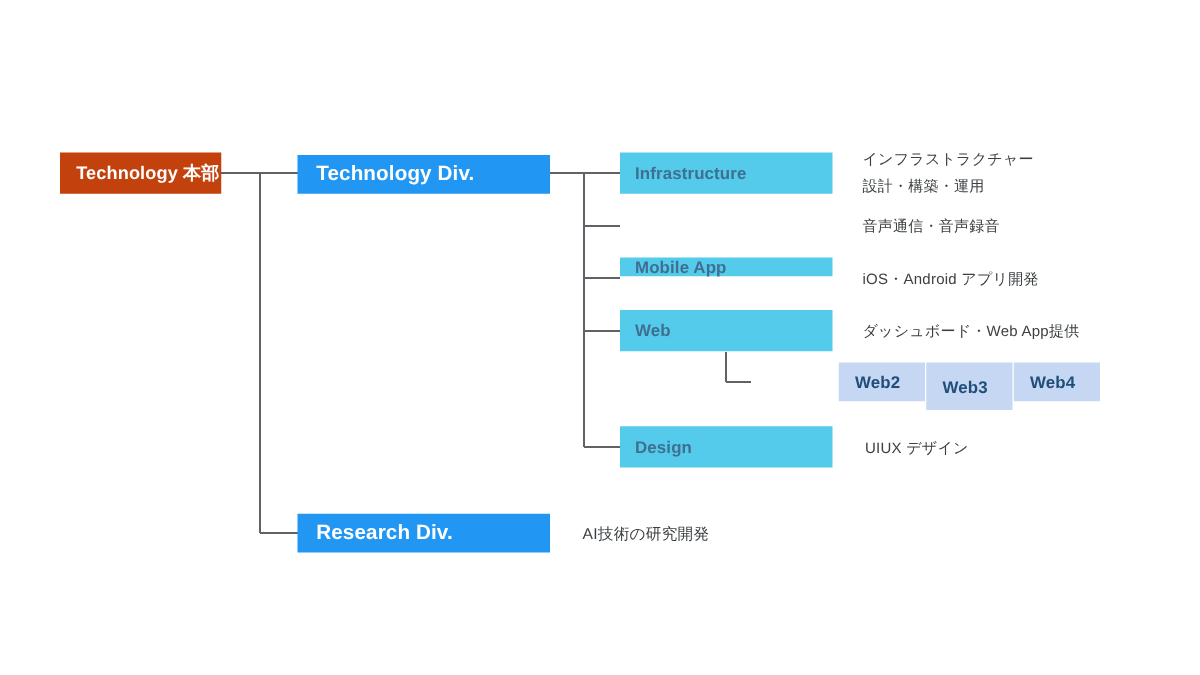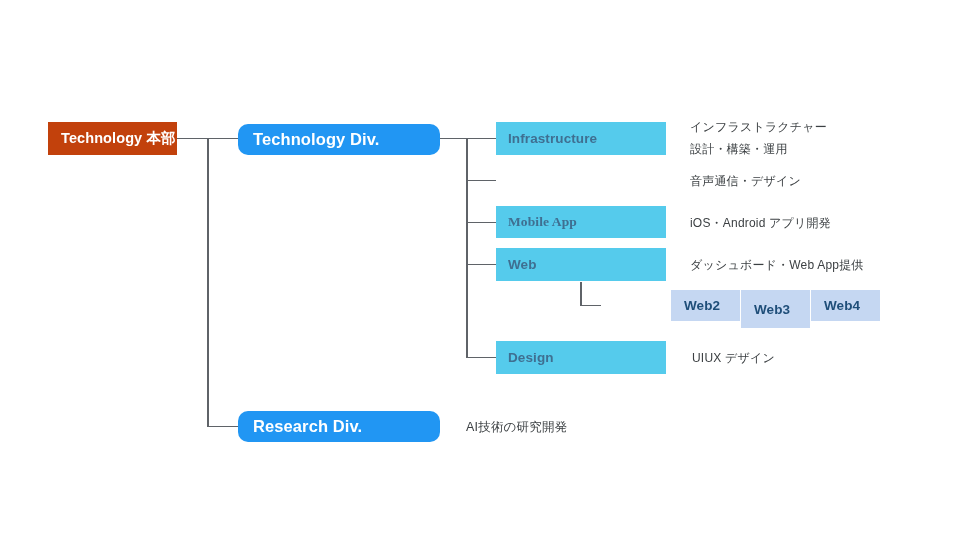--- a/index.html
+++ b/index.html
@@ -42,21 +42,20 @@
     padding-left: 13px;
     letter-spacing: 0.1px;
   }
   .node-div {
     background: #2196f3;
     color: #ffffff;
     font-size: 16.5px;
     font-weight: bold;
     padding-left: 15px;
     letter-spacing: 0.1px;
-    border-radius: 10px;
   }
   .node-team {
     background: #55cbec;
     color: #3f6f91;
     font-size: 13.5px;
     font-weight: bold;
     padding-left: 12px;
     letter-spacing: 0.1px;
   }
   .node-sub {
@@ -122,21 +121,21 @@
 
   <div class="node node-div" style="left:238px; top:411px; width:202px; height:31px;">
     <span>Research Div.</span>
   </div>
 
   <div class="node node-team" style="left:496px; top:122px; width:170px; height:33px;">
     <span>Infrastructure</span>
   </div>
 
 
-  <div class="node node-team" style="left:496px; top:206px; width:170px; height:32px;font-family:Liberation Serif, serif;">
+  <div class="node node-team" style="left:496px; top:206px; width:170px; height:15px;">
     <span>Mobile App</span>
   </div>
 
   <div class="node node-team" style="left:496px; top:248px; width:170px; height:33px;">
     <span>Web</span>
   </div>
 
   <div class="node node-team" style="left:496px; top:341px; width:170px; height:33px;">
     <span>Design</span>
   </div>
@@ -150,21 +149,21 @@
     <span>Web3</span>
   </div>
 
   <div class="node node-sub" style="left:811px; top:290px; width:69px; height:31px;">
     <span>Web4</span>
   </div>
 
   <div class="annotation" style="left:690px; top:116px; width:265px;">インフラストラクチャー
 設計・構築・運用</div>
 
-  <div class="annotation" style="left:690px; top:170px; width:265px;">音声通信・デザイン</div>
+  <div class="annotation" style="left:690px; top:170px; width:265px;">音声通信・音声録音</div>
 
   <div class="annotation" style="left:690px; top:212px; width:265px;">iOS・Android アプリ開発</div>
 
   <div class="annotation" style="left:690px; top:254px; width:265px;">ダッシュボード・Web App提供</div>
 
   <div class="annotation" style="left:692px; top:347px; width:265px;">UIUX デザイン</div>
 
   <div class="annotation annotation-sm" style="left:466px; top:416px; width:265px;">AI技術の研究開発</div>
 
 </div>

